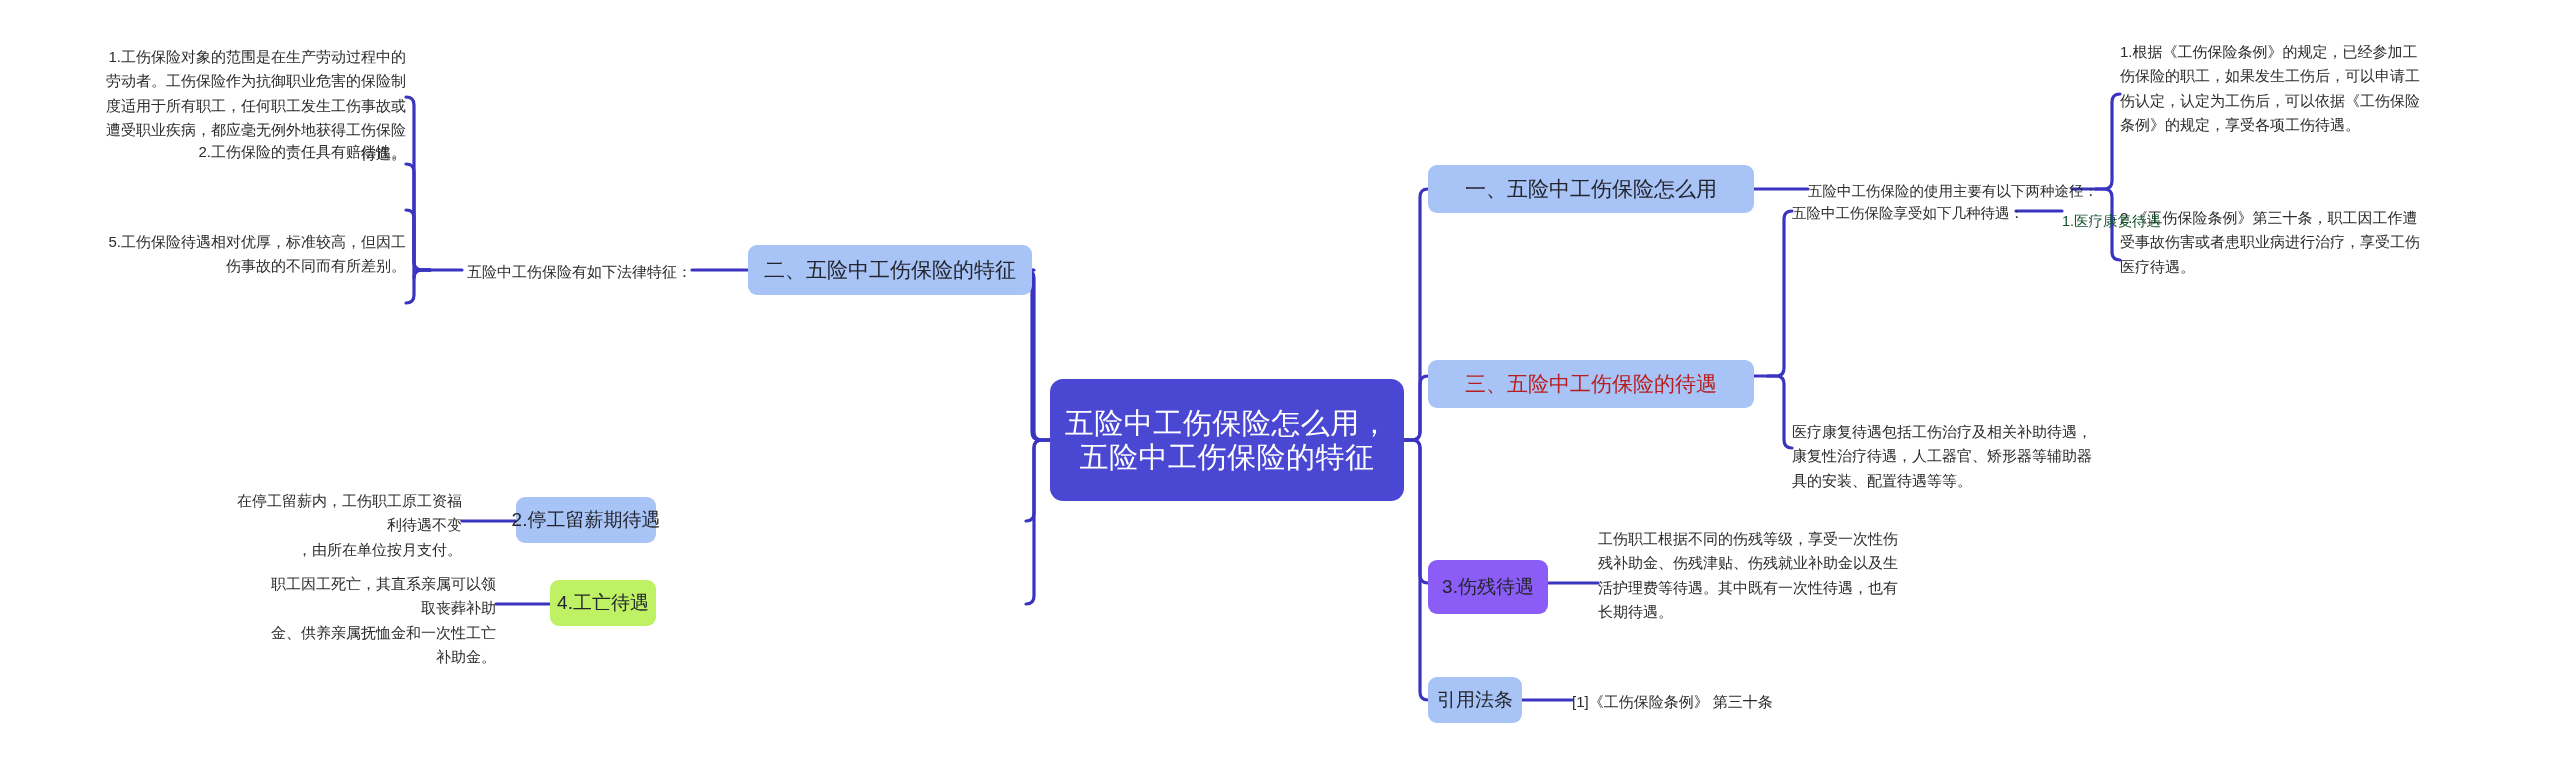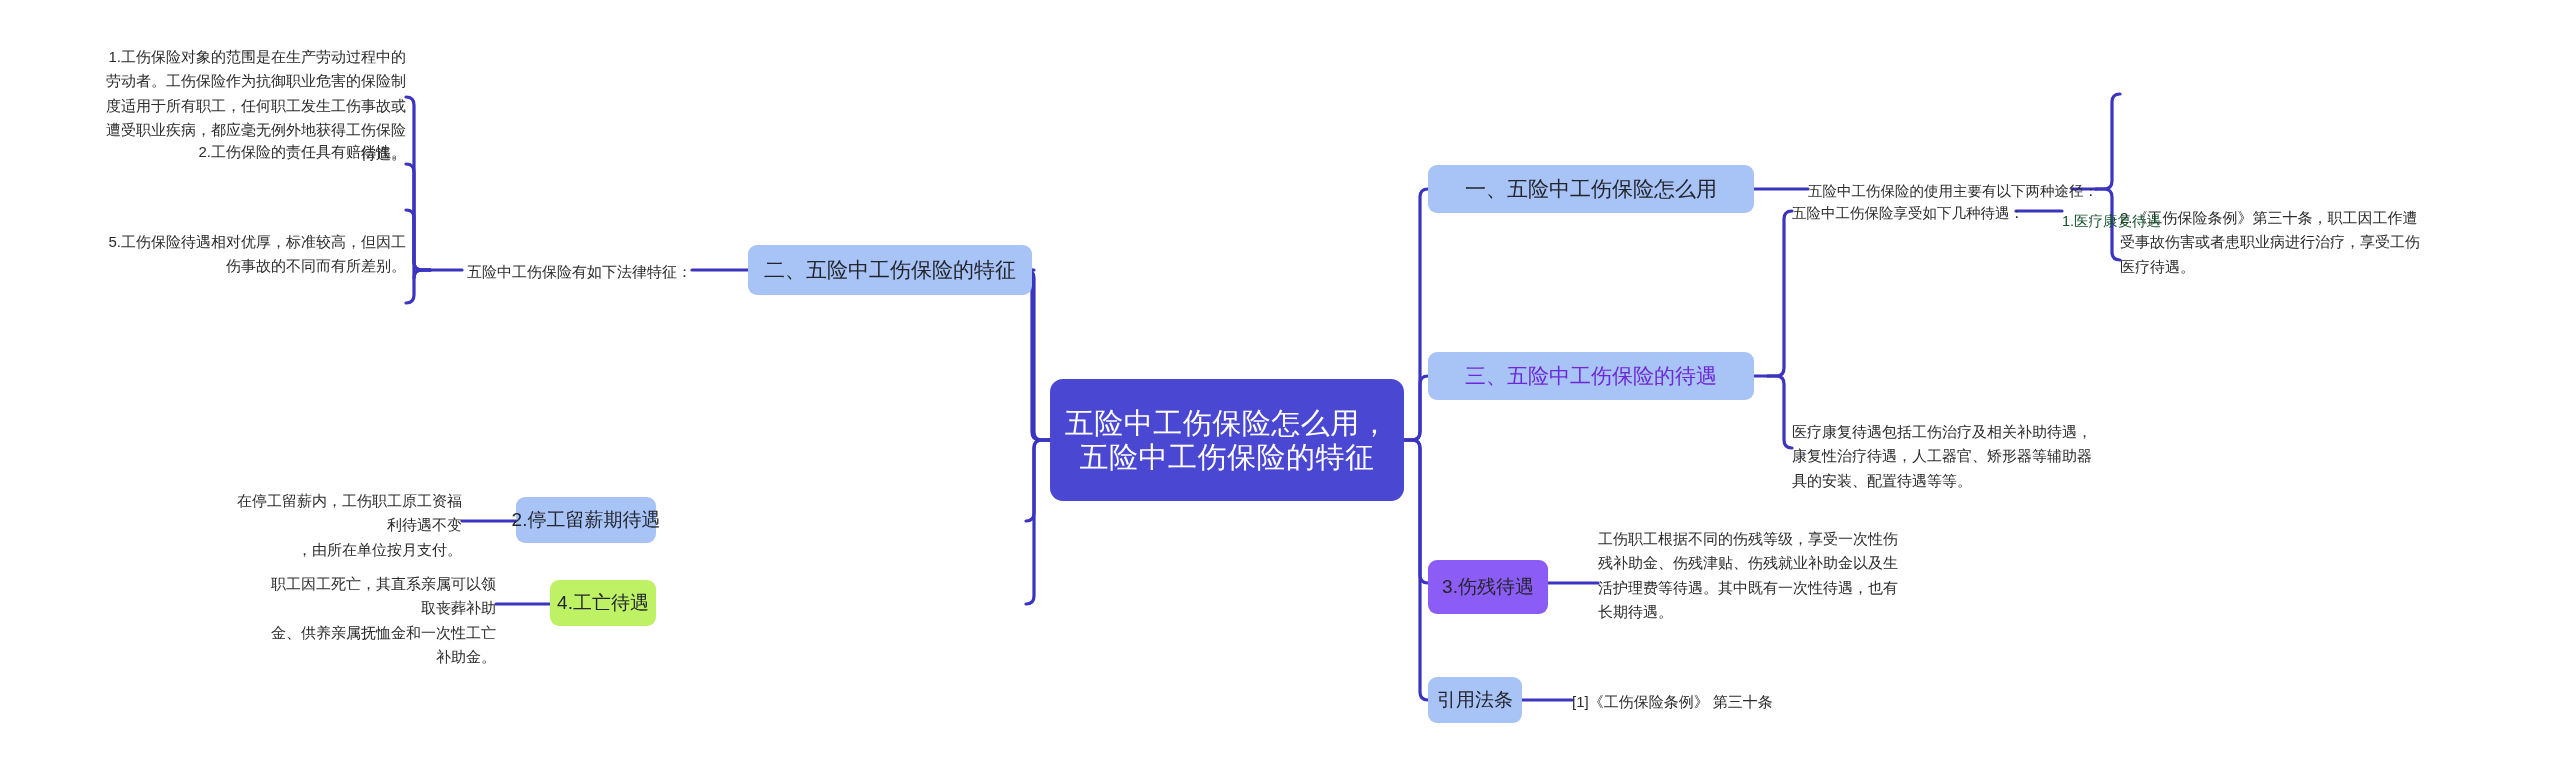--- a/index.html
+++ b/index.html
@@ -143,25 +143,29 @@
   <div class="txt ra" style="left: 230px; top: 489px; width: 232px; color: rgb(43, 43, 43);">在停工留薪内，工伤职工原工资福利待遇不变
 ，由所在单位按月支付。</div>
   <div class="node leaf-pill" style="left: 516px; top: 497px; width: 140px; height: 46px; background: rgb(168, 195, 245); color: rgb(35, 37, 46);">2.停工留薪期待遇</div>
 
   <div class="txt ra" style="left: 264px; top: 572px; width: 232px; color: rgb(43, 43, 43);">职工因工死亡，其直系亲属可以领取丧葬补助
 金、供养亲属抚恤金和一次性工亡补助金。</div>
   <div class="node leaf-pill" style="left: 550px; top: 580px; width: 106px; height: 46px; background: #bef264; color: rgb(35, 37, 46);">4.工亡待遇</div>
 
   <div class="node branch" style="left: 1428px; top: 165px; width: 326px; height: 48px; background: rgb(168, 195, 245); color: rgb(35, 37, 46);">一、五险中工伤保险怎么用</div>
   <div class="txt one sm" style="left: 1808px; top: 180px; width: 268px; color: rgb(43, 43, 43);">五险中工伤保险的使用主要有以下两种途径：</div>
+  <div class="txt la" style="left: 2120px; top: 40px; width: 380px; color: rgb(43, 43, 43);">1.根据《工伤保险条例》的规定，已经参加工
+伤保险的职工，如果发生工伤后，可以申请工
+伤认定，认定为工伤后，可以依据《工伤保险
+条例》的规定，享受各项工伤待遇。</div>
   <div class="txt la" style="left: 2120px; top: 206px; width: 380px; color: rgb(43, 43, 43);">2.《工伤保险条例》第三十条，职工因工作遭
 受事故伤害或者患职业病进行治疗，享受工伤
 医疗待遇。</div>
 
-  <div class="node branch" style="left: 1428px; top: 352px; width: 326px; height: 48px; background: rgb(168, 195, 245); color: #6d28d9;">三、五险中工伤保险的待遇</div>
+  <div class="node branch" style="left: 1428px; top: 360px; width: 326px; height: 48px; background: rgb(168, 195, 245); color: #b91c1c;">三、五险中工伤保险的待遇</div>
   <div class="txt one sm" style="left: 1792px; top: 202px; width: 232px; color: rgb(43, 43, 43);">五险中工伤保险享受如下几种待遇：</div>
   <div class="txt one sm" style="left: 2062px; top: 210px; width: 200px; color: #14532d;">1.医疗康复待遇</div>
   <div class="txt la" style="left: 1792px; top: 420px; width: 372px; color: rgb(43, 43, 43);">医疗康复待遇包括工伤治疗及相关补助待遇，
 康复性治疗待遇，人工器官、矫形器等辅助器
 具的安装、配置待遇等等。</div>
 
   <div class="node leaf-pill" style="left: 1428px; top: 560px; width: 120px; height: 54px; background: #8b5cf6; color: rgb(35, 37, 46);">3.伤残待遇</div>
   <div class="txt la" style="left: 1598px; top: 527px; width: 372px; color: rgb(43, 43, 43);">工伤职工根据不同的伤残等级，享受一次性伤
 残补助金、伤残津贴、伤残就业补助金以及生
 活护理费等待遇。其中既有一次性待遇，也有

